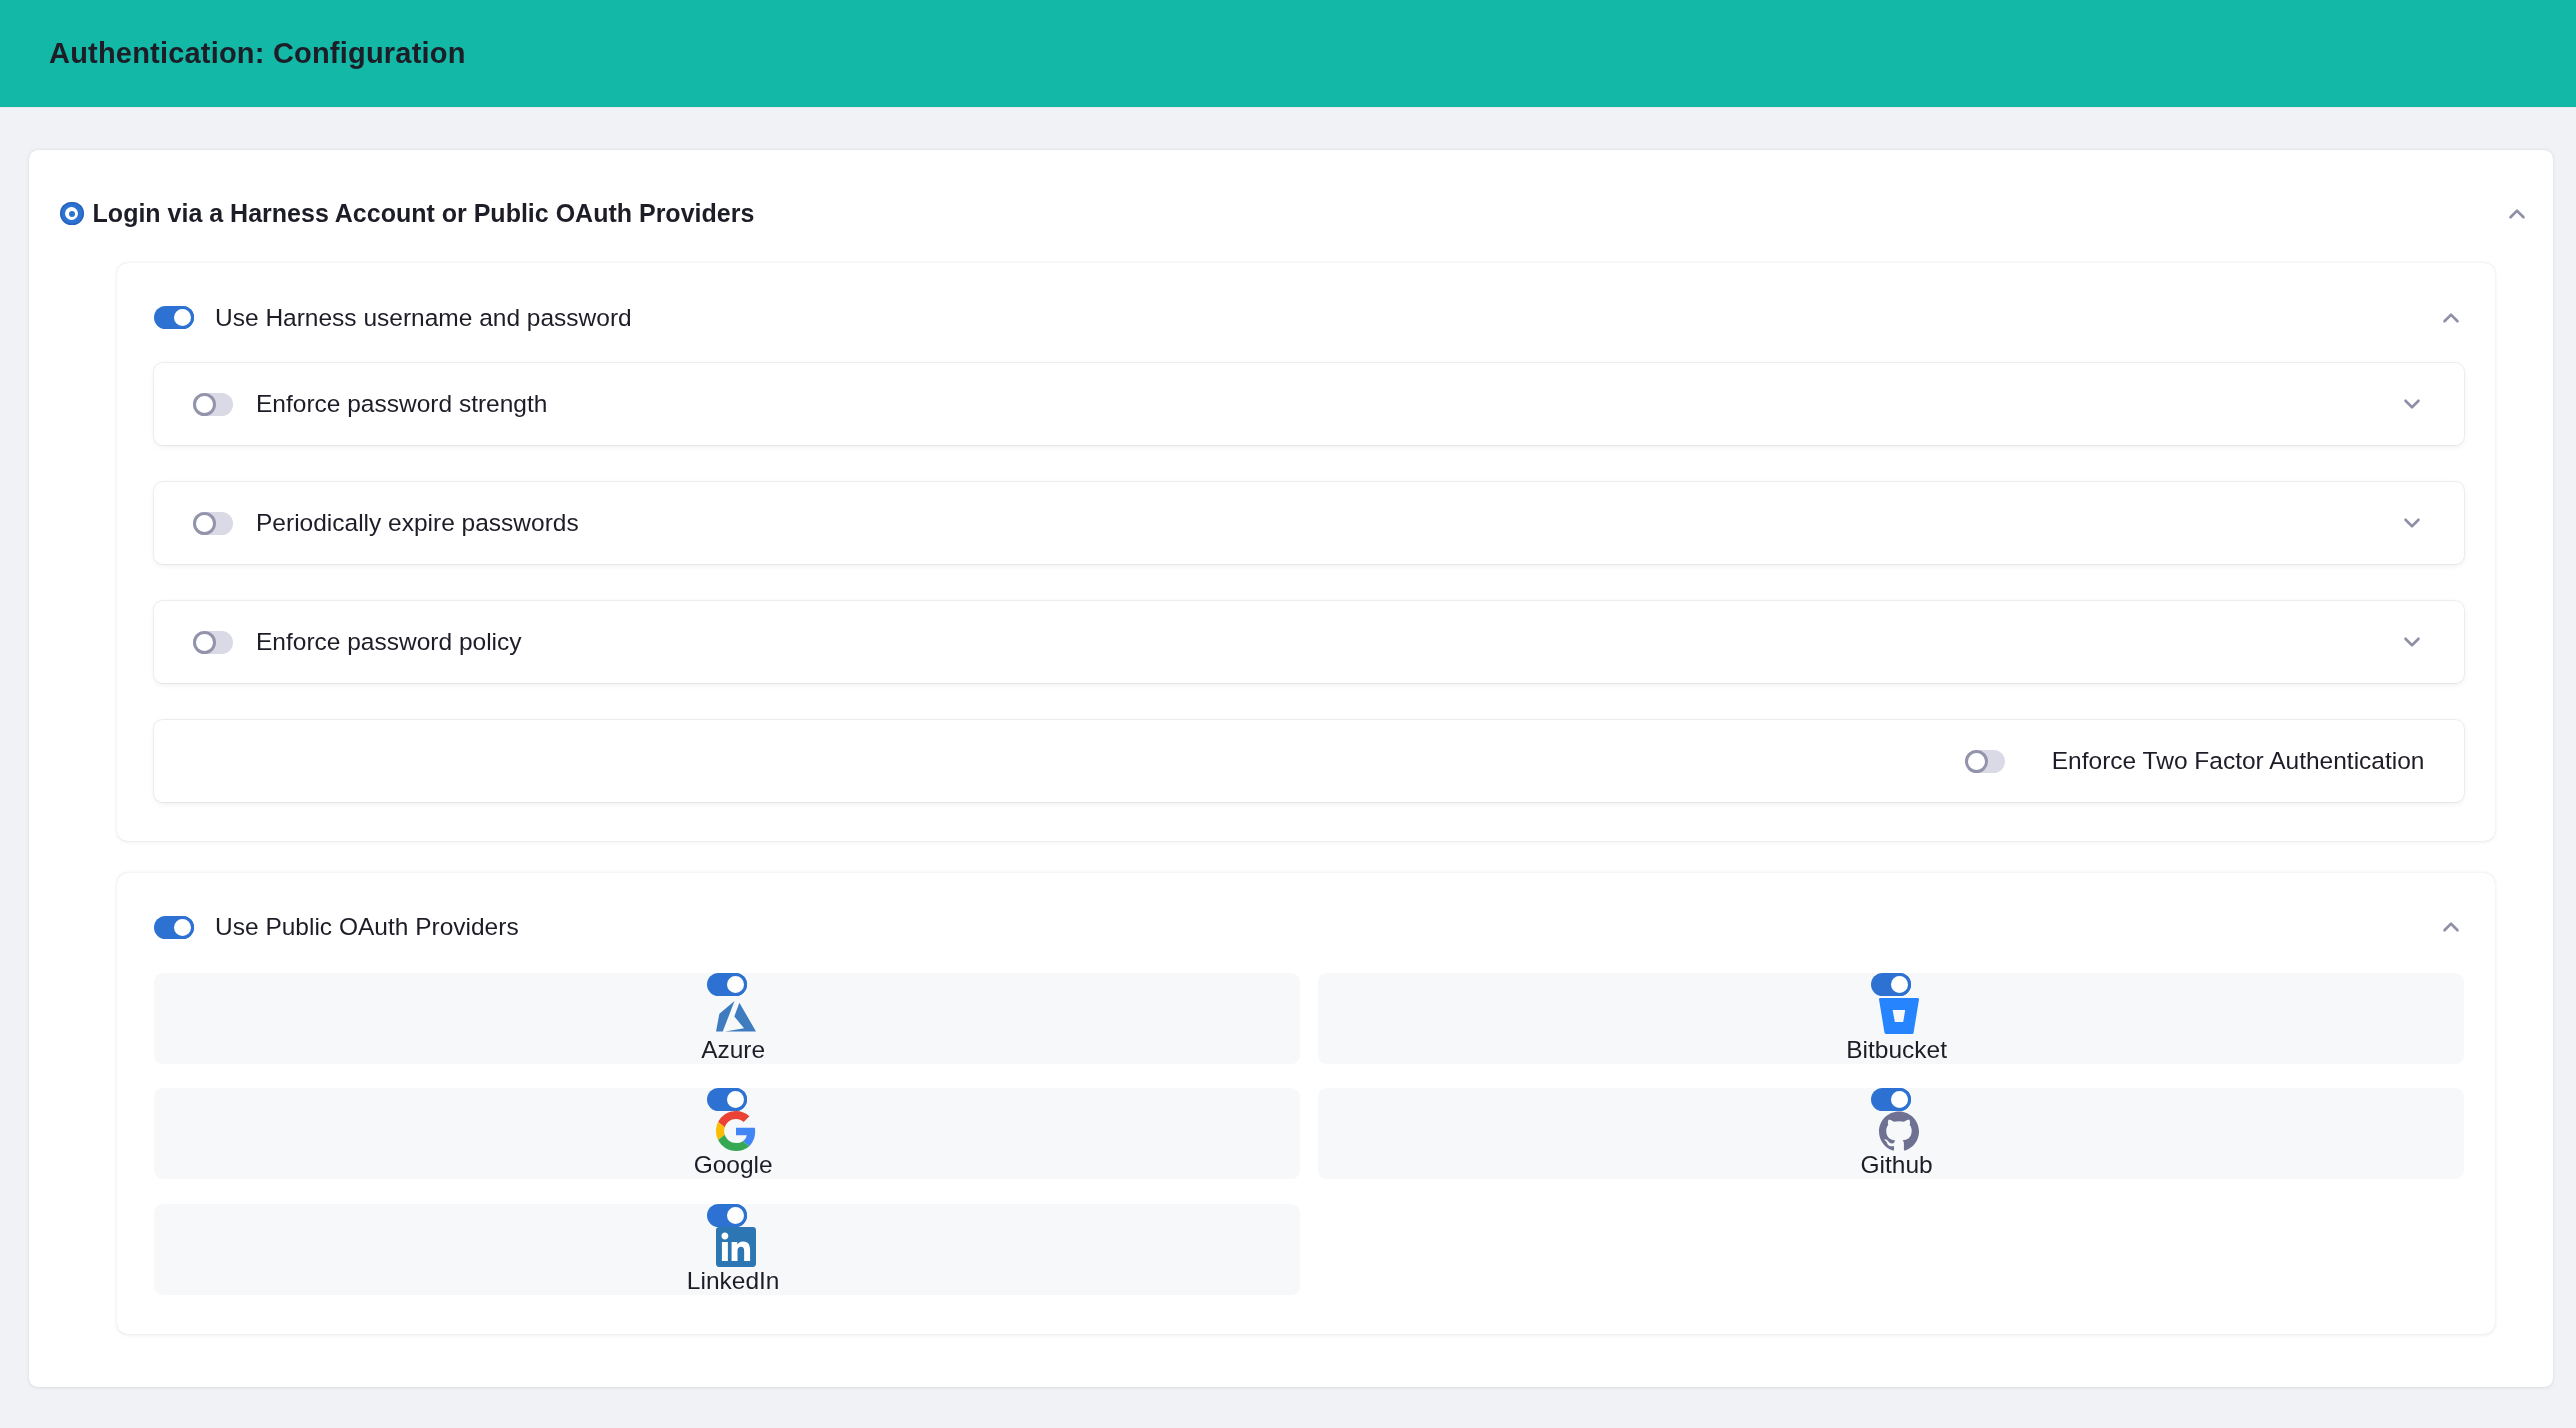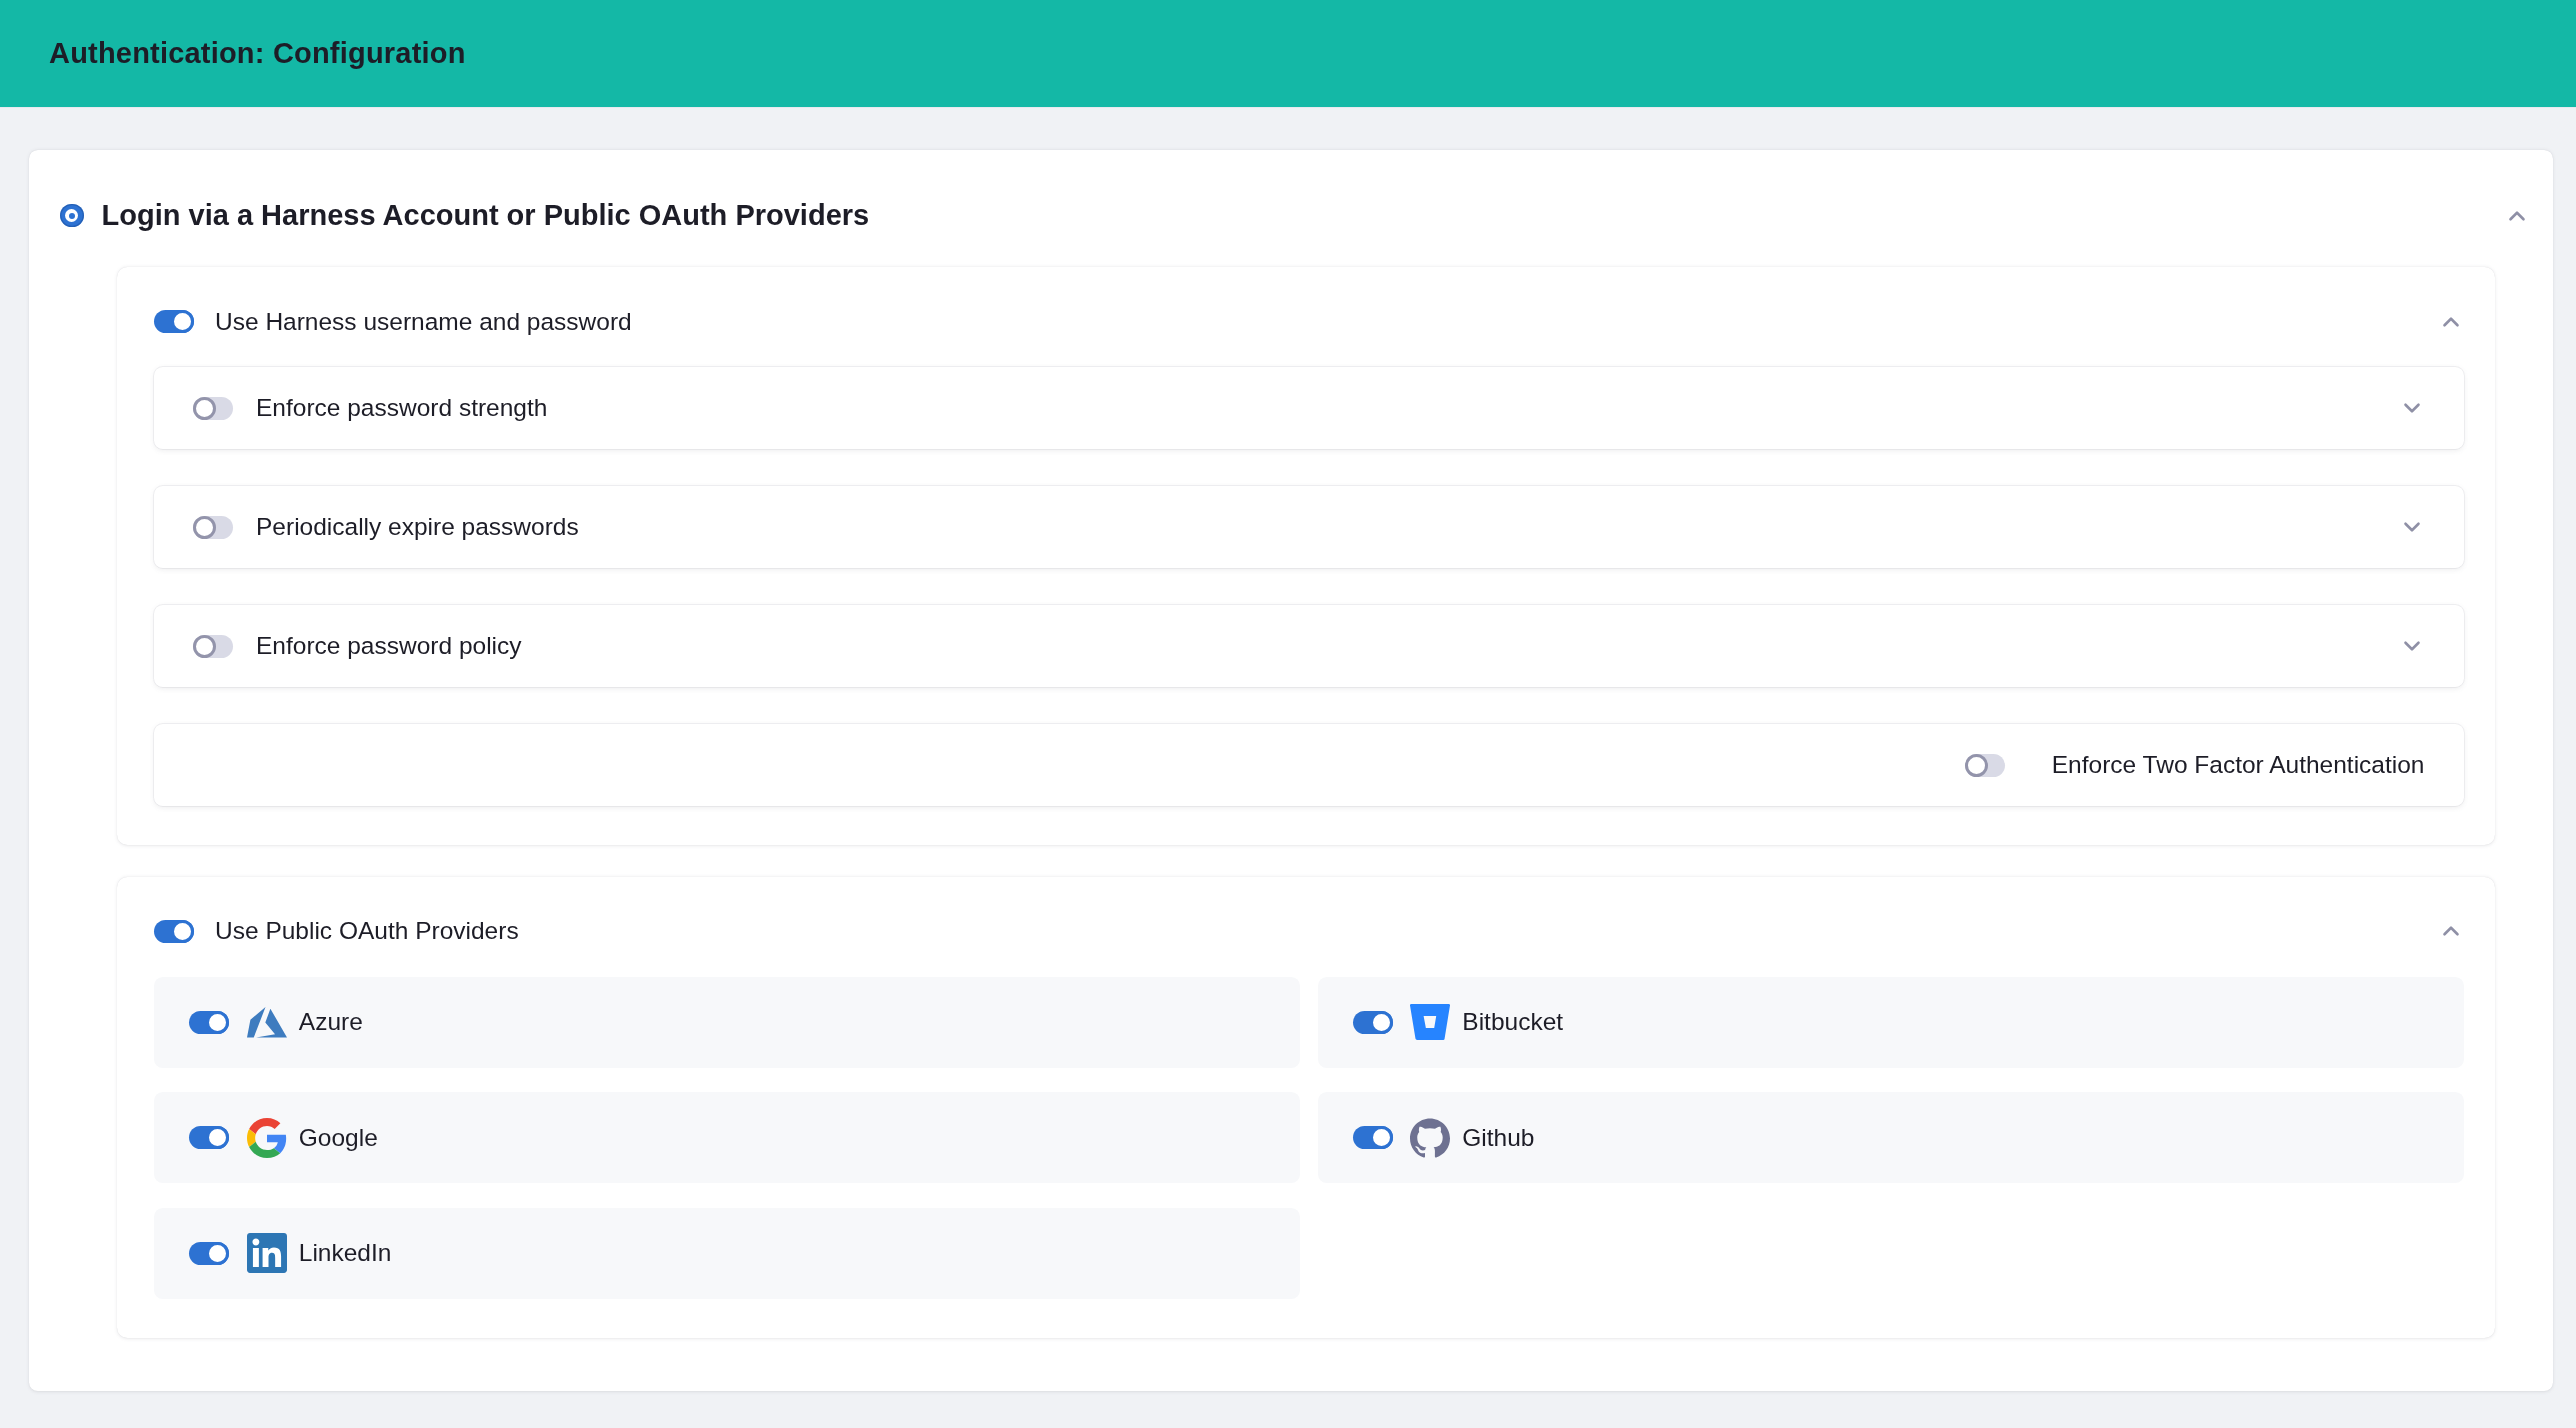--- a/index.html
+++ b/index.html
@@ -23,21 +23,21 @@
   }
 
   .radio-row { display:flex; align-items:center; }
   .radio {
     width:23.6px; height:23.6px; border-radius:50%; background:#2d72d2;
     position:relative; flex:none; cursor:pointer;
     box-shadow: inset 0 0 0 1.3px rgba(16,62,135,.35);
   }
   .radio::before { content:""; position:absolute; inset:5.3px; background:#fff; border-radius:50%; }
   .radio::after  { content:""; position:absolute; inset:8.8px; background:#2d72d2; border-radius:50%; }
-  .radio-label { margin-left:18px; font-size:29px; font-weight:700; }
+  .radio-label { margin-left:9px; font-size:25px; font-weight:700; }
 
   .chev { margin-left:auto; flex:none; cursor:pointer; }
 
   .sub-wrap { margin:35px 35px 0 57px; }
   .sub-card {
     background:#ffffff; border-radius:10.5px;
     box-shadow:0 0 0.9px rgba(40,41,61,.12), 0 0.9px 3.5px rgba(96,97,112,.14);
     padding:30px 31.5px 39px 37px;
   }
   .sub-card + .sub-card { margin-top:31.5px; }
@@ -64,21 +64,21 @@
   }
   .option-row:last-child { margin-bottom:0;gap:24px; }
   .option-row .label { margin-left:23px; font-size:24.5px; color:#1d1d27; }
 
   .providers {
     margin-top:21px; display:grid; grid-template-columns:1fr 1fr;
     column-gap:17.5px; row-gap:24.5px;
   }
   .provider {
     display:flex; align-items:center; height:91px; padding:0 35px;
-    border-radius:8.8px; background:#f7f8fa;
+    border-radius:8.8px; background:#f7f8fa;flex-direction:column;
   }
   .provider .icon { width:40px; height:40px; margin-left:17.5px; flex:none; display:flex; align-items:center; justify-content:center; }
   .provider .icon svg { width:40px; height:40px; }
   .provider .label { margin-left:12.3px; font-size:24.5px; color:#1d1d27; }
 </style>
 </head>
 <body>
 
 <header class="top-bar">
   <h1 class="page-title">Authentication: Configuration</h1>

